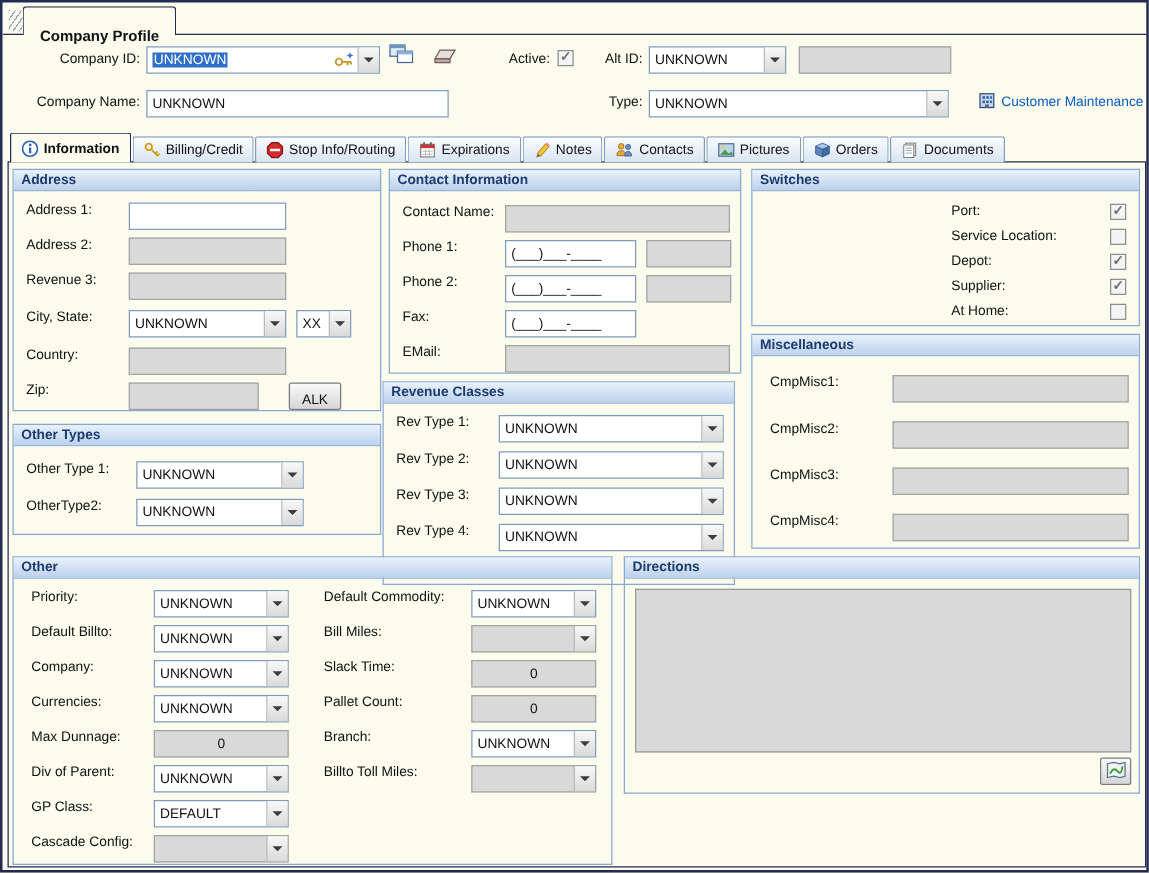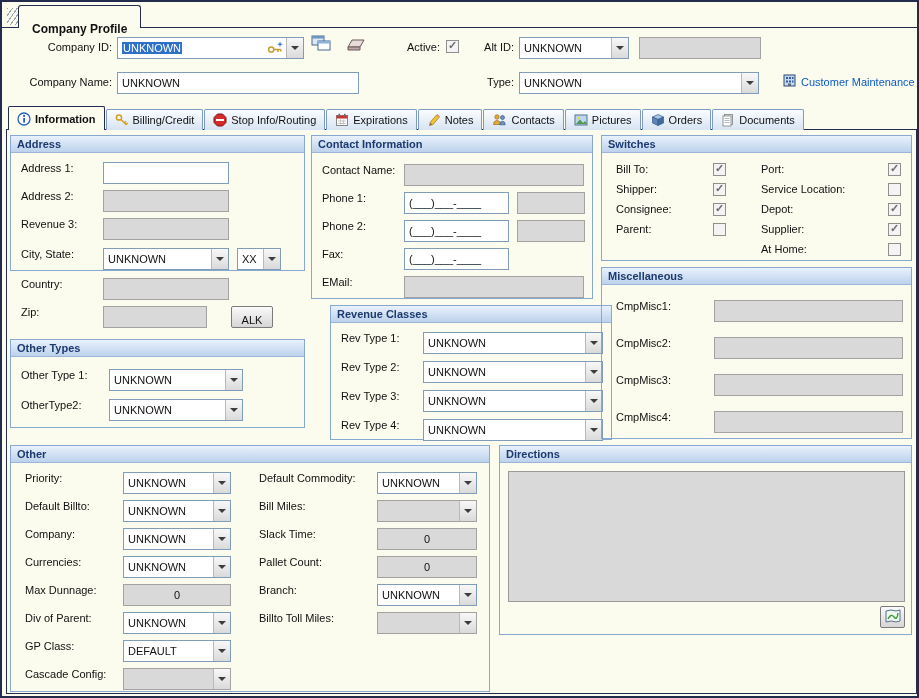--- a/index.html
+++ b/index.html
@@ -192,21 +192,21 @@
           <rect x="3.5" y="1.5" width="8" height="10" fill="#e4e4e4" stroke="#808080" stroke-width="0.8"></rect>
           <rect x="2" y="3" width="8" height="10" fill="#ffffff" stroke="#808080" stroke-width="0.8"></rect>
           <path d="M3.5 5.5 h5 M3.5 7.5 h5 M3.5 9.5 h5" stroke="#99aabb" stroke-width="0.8"></path>
         </svg>
       <span>Documents</span>
     </div>
   </div>
   <div class="frame"></div>
 
   
-  <div class="group" style="left:8px;top:133px;width:295px;height:136px">
+  <div class="group" style="left:8px;top:133px;width:295px;height:194px">
     <div class="group-header">Address</div>
     <div class="grow" style="margin-top:9px">
       <span class="glabel w82">Address 1:</span>
       <div class="field w126"></div>
     </div>
     <div class="grow">
       <span class="glabel w82">Address 2:</span>
       <div class="field disabled w126"></div>
     </div>
     <div class="grow">
@@ -283,21 +283,21 @@
       <span class="glabel w82">Fax:</span>
       <div class="field w105">(___)___-____</div>
     </div>
     <div class="grow">
       <span class="glabel w82">EMail:</span>
       <div class="field disabled flex1"></div>
     </div>
   </div>
 
   
-  <div class="group" style="left:328px;top:303px;width:282px;height:135px">
+  <div class="group" style="left:304px;top:303px;width:282px;height:163px">
     <div class="group-header">Revenue Classes</div>
     <div class="grow" style="margin-top:9px">
       <span class="glabel w82">Rev Type 1:</span>
       <div class="combo flex1">
           <div class="cval">UNKNOWN</div>
           <div class="drop">
             <span class="arr"></span>
           </div>
         </div>
     </div>
@@ -326,38 +326,20 @@
           <div class="drop">
             <span class="arr"></span>
           </div>
         </div>
     </div>
   </div>
 
   
   <div class="group" style="left:599px;top:133px;width:311px;height:126px">
     <div class="group-header">Switches</div>
-    <div class="swcol" style="left:14px;width:110px">
-      <div class="swrow">
-          <span>Bill To:</span>
-          <span class="cb checked"></span>
-        </div>
-      <div class="swrow">
-          <span>Shipper:</span>
-          <span class="cb checked"></span>
-        </div>
-      <div class="swrow">
-          <span>Consignee:</span>
-          <span class="cb checked"></span>
-        </div>
-      <div class="swrow">
-          <span>Parent:</span>
-          <span class="cb"></span>
-        </div>
-    </div>
     <div class="swcol" style="left:159px;width:140px">
       <div class="swrow">
           <span>Port:</span>
           <span class="cb checked"></span>
         </div>
       <div class="swrow">
           <span>Service Location:</span>
           <span class="cb"></span>
         </div>
       <div class="swrow">

